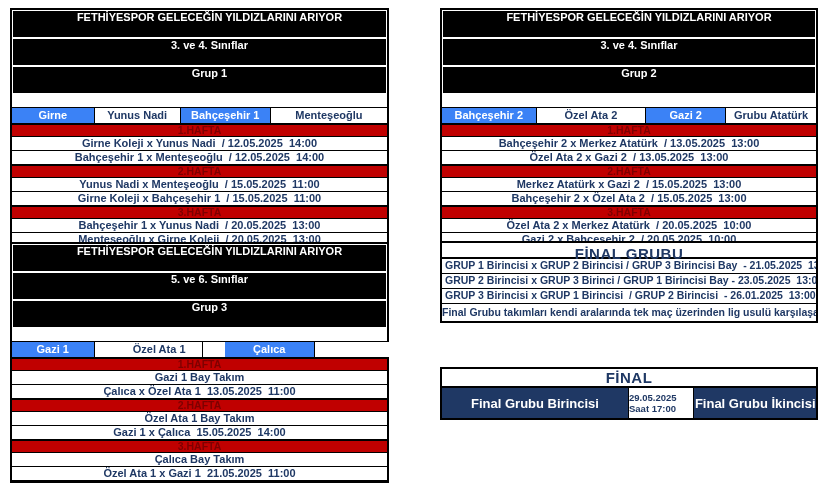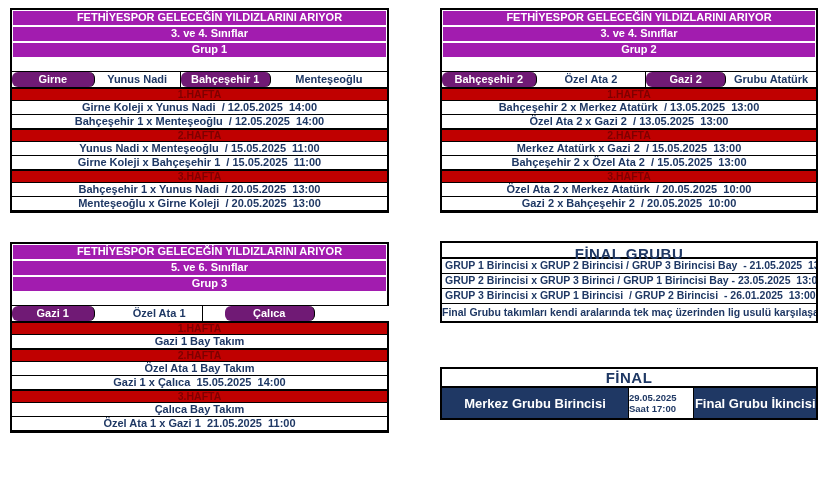--- a/index.html
+++ b/index.html
@@ -4,36 +4,36 @@
 <style>
   * { box-sizing: border-box; margin: 0; padding: 0; }
   html, body { background: #ffffff; }
   body { font-family: "Liberation Sans", sans-serif; width: 823px; height: 489px; }
   .stage { position: relative; width: 823px; height: 489px; background: #ffffff; overflow: hidden; }
 
   .board { position: absolute; border: 2px solid #000000; background: #ffffff; }
 
   
   .nrow {
-    height: 16px; line-height: 13px; background: #a21caf; color: #ffffff;
+    height: 28px; line-height: 13px; background: #000000; color: #ffffff;
     font-weight: bold; font-size: 11px; text-align: center;
     border: 1px solid #ffffff;
     padding-left: 20px;
   }
   
   .erow { height: 14px; background: #ffffff; border-bottom: 1px solid #000000; }
 
   
   .teams { display: grid; height: 16px; border-bottom: 1px solid #000000; }
   .tcell {
     font-size: 11px; font-weight: bold; text-align: center; line-height: 15px;
     border-right: 1px solid #000000; overflow: hidden; white-space: nowrap;
   }
   .tcell:last-child { border-right: none; }
-  .tcell.navy { background: #701a75; color: #ffffff; border-radius: 6px; }
+  .tcell.navy { background: #3b82f6; color: #ffffff; }
   .tcell.white { background: #ffffff; color: #1F3864; }
 
   
   .rrow {
     height: 13px; line-height: 11px; background: #C00000; color: #7E0000;
     font-weight: bold; font-size: 10.5px; text-align: center;
     border-top: 1px solid #000000; border-bottom: 1px solid #000000;
   }
   
   .mrow {
@@ -133,40 +133,41 @@
     <div class="nrow">Grup 3</div>
     <div class="erow"></div>
     <div class="teams" style="grid-template-columns:22% 23% 24% 31%;gap:22px;">
       <div class="tcell navy">Gazi 1</div>
       <div class="tcell white">Özel Ata 1</div>
       <div class="tcell navy">Çalıca</div>
       <div class="tcell white"></div>
     </div>
     <div class="rrow">1.HAFTA</div>
     <div class="mrow">Gazi 1 Bay Takım</div>
+    <div class="mrow">Çalıca x Özel Ata 1  13.05.2025  11:00</div>
     <div class="rrow">2.HAFTA</div>
     <div class="mrow">Özel Ata 1 Bay Takım</div>
     <div class="mrow">Gazi 1 x Çalıca  15.05.2025  14:00</div>
     <div class="rrow">3.HAFTA</div>
     <div class="mrow">Çalıca Bay Takım</div>
     <div class="mrow">Özel Ata 1 x Gazi 1  21.05.2025  11:00</div>
   </div>
 
   <div class="board" style="left:440px; top:241px; width:378px;">
     <div class="fg-title">FİNAL GRUBU</div>
     <div class="fg-row">GRUP 1 Birincisi x GRUP 2 Birincisi / GRUP 3 Birincisi Bay  - 21.05.2025  13:00</div>
     <div class="fg-row">GRUP 2 Birincisi x GRUP 3 Birinci / GRUP 1 Birincisi Bay - 23.05.2025  13:00</div>
     <div class="fg-row">GRUP 3 Birincisi x GRUP 1 Birincisi  / GRUP 2 Birincisi  - 26.01.2025  13:00</div>
     <div class="fg-note">Final Grubu takımları kendi aralarında tek maç üzerinden lig usulü karşılaşacaklar.</div>
   </div>
 
   <div class="board" style="left:440px; top:367px; width:378px;">
     <div class="f-title">FİNAL</div>
     <div class="f-row">
-      <div class="f-cell-navy">Merkez Grubu Birincisi</div>
+      <div class="f-cell-navy">Final Grubu Birincisi</div>
       <div class="f-cell-date">
         <span>29.05.2025</span>
         <span>Saat 17:00</span>
       </div>
       <div class="f-cell-navy last">Final Grubu İkincisi</div>
     </div>
   </div>
 
 </div>
 

